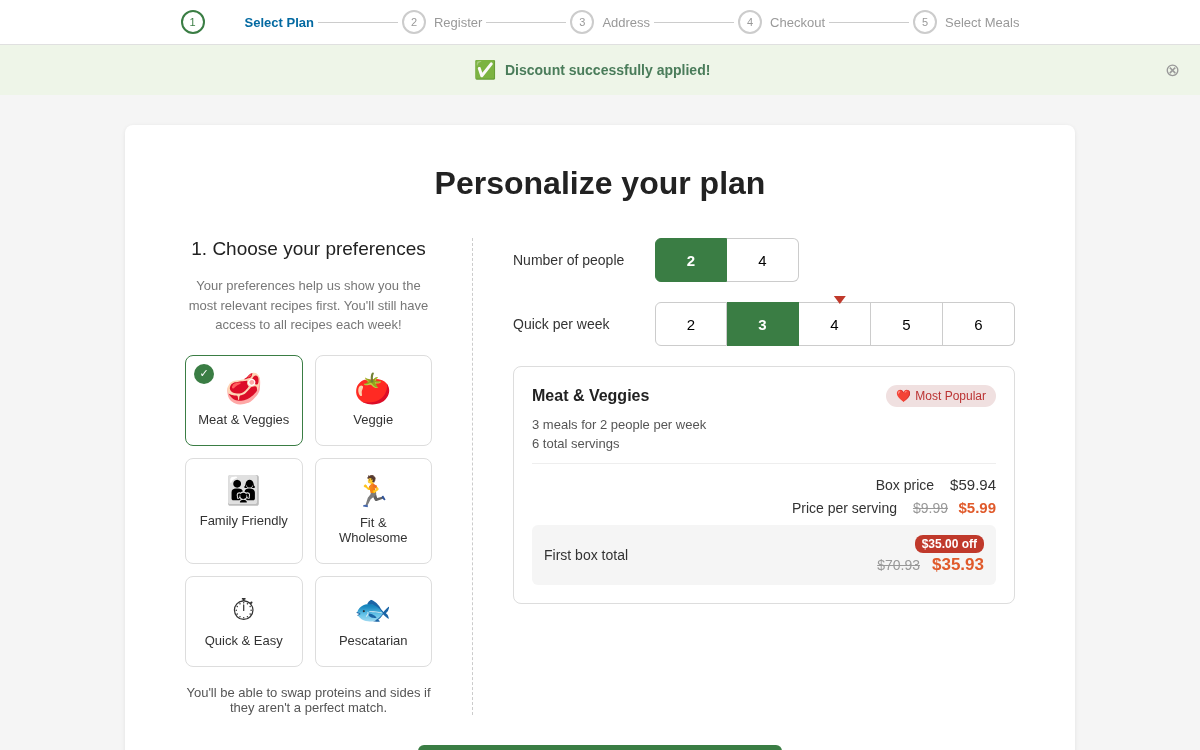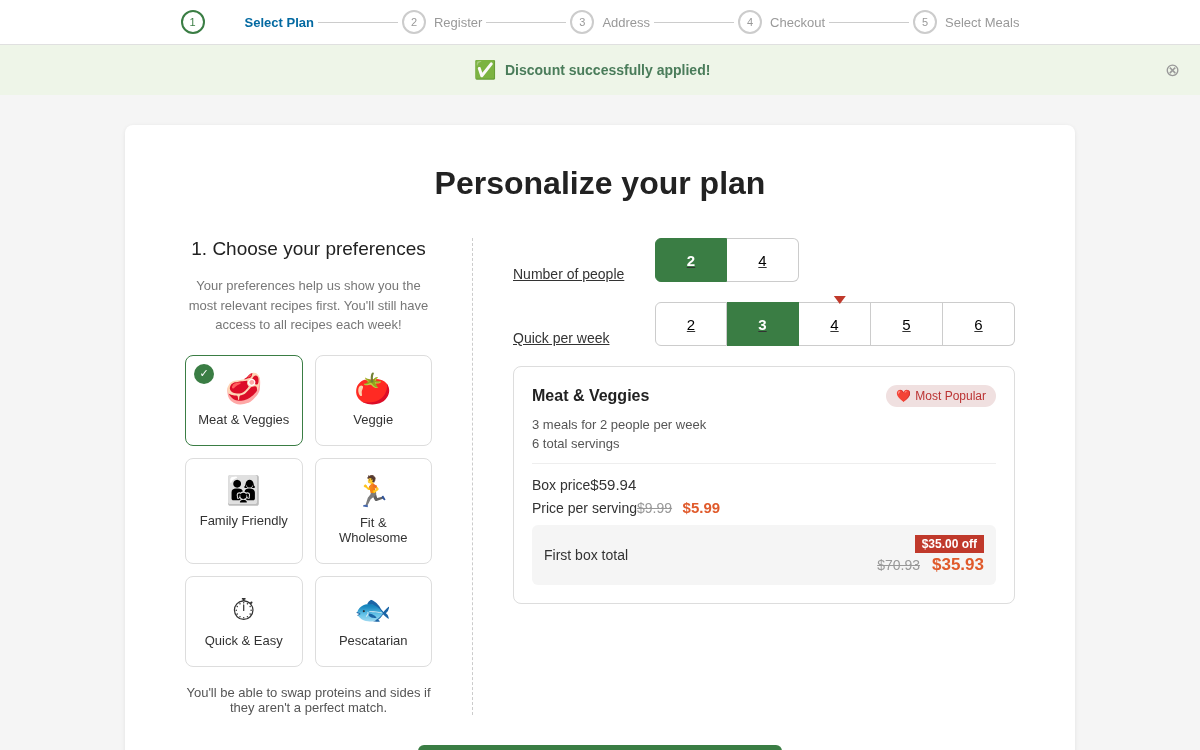--- a/index.html
+++ b/index.html
@@ -38,46 +38,46 @@
     .pref-grid { display: grid; grid-template-columns: 1fr 1fr; gap: 12px; margin-bottom: 18px; }
     .pref-card { border: 1.5px solid #ddd; border-radius: 8px; padding: 18px 12px; display: flex; flex-direction: column; align-items: center; gap: 8px; cursor: pointer; position: relative; background: #fff; }
     .pref-card.selected { border-color: #3a7d44; }
     .pref-card-icon { font-size: 30px; line-height: 1; }
     .pref-card-label { font-size: 13px; color: #333; text-align: center; }
     .check-badge { position: absolute; top: 8px; left: 8px; width: 20px; height: 20px; background: #3a7d44; border-radius: 50%; display: flex; align-items: center; justify-content: center; color: white; font-size: 11px; }
     .swap-note { font-size: 13px; color: #555; text-align: center; margin-top: 4px; }
 
     
     .customize-title { font-size: 19px; font-weight: 500; margin-bottom: 20px; text-align: center; color: #222; }
-    .size-row { display: flex; align-items: flex-end; margin-bottom: 20px; gap: 12px; text-decoration: underline; }
+    .size-row { display: flex; align-items: center; margin-bottom: 20px; gap: 12px; }
     .size-label { font-size: 14px; color: #333; min-width: 130px; }
     .size-buttons { display: flex; gap: 0; }
     .size-btn { width: 72px; height: 44px; border: 1.5px solid #ccc; background: #fff; font-size: 15px; cursor: pointer; display: flex; align-items: center; justify-content: center; }
     .size-btn:first-child { border-radius: 6px 0 0 6px; }
     .size-btn:last-child { border-radius: 0 6px 6px 0; }
     .size-btn.active { background: #3a7d44; border-color: #3a7d44; color: #fff; font-weight: 600; }
     .size-btn + .size-btn { border-left: none; }
     .meals-row { position: relative; }
 
     
     .summary-box { border: 1.5px solid #ddd; border-radius: 8px; padding: 18px; margin-top: 8px; }
     .summary-header { display: flex; align-items: center; justify-content: space-between; margin-bottom: 10px; }
     .summary-plan-name { font-size: 16px; font-weight: 600; color: #222; }
     .most-popular { background: #f0e0e0; color: #b33; border-radius: 20px; padding: 4px 10px; font-size: 12px; display: flex; align-items: center; gap: 4px; }
     .summary-detail { font-size: 13px; color: #555; margin-bottom: 4px; }
     .summary-divider { height: 1px; background: #eee; margin: 12px 0; }
-    .price-row { display: flex; justify-content: flex-start; align-items: center; margin-bottom: 6px; }
+    .price-row { display: flex; justify-content: flex-end; align-items: center; margin-bottom: 6px; gap: 16px; }
     .price-row-label { font-size: 14px; color: #333; }
     .price-value { font-size: 15px; color: #333; }
     .price-original { text-decoration: line-through; color: #999; font-size: 14px; margin-right: 6px; }
     .price-discounted { color: #e05a2b; font-size: 15px; font-weight: 600; }
     .first-box-row { background: #f5f5f5; border-radius: 6px; padding: 10px 12px; display: flex; justify-content: space-between; align-items: center; margin-top: 8px; }
     .first-box-label { font-size: 14px; color: #333; }
     .first-box-prices { display: flex; flex-direction: column; align-items: flex-end; gap: 2px; }
-    .off-badge { background: #c0392b; color: #fff; border-radius: 0; padding: 2px 7px; font-size: 12px; font-weight: 600; }
+    .off-badge { background: #c0392b; color: #fff; border-radius: 8px; padding: 2px 7px; font-size: 12px; font-weight: 600; }
     .first-box-amt { display: flex; align-items: center; gap: 6px; }
 
     
     .select-btn-wrap { text-align: center; margin-top: 30px; }
     .select-btn { background: #3a7d44; color: #fff; border: none; border-radius: 6px; padding: 18px 120px; font-size: 17px; font-weight: 600; cursor: pointer; }
 
     
     .arrow-down { width: 0; height: 0; border-left: 6px solid transparent; border-right: 6px solid transparent; border-top: 8px solid #c0392b; display: inline-block; }
   </style>
 </head>

